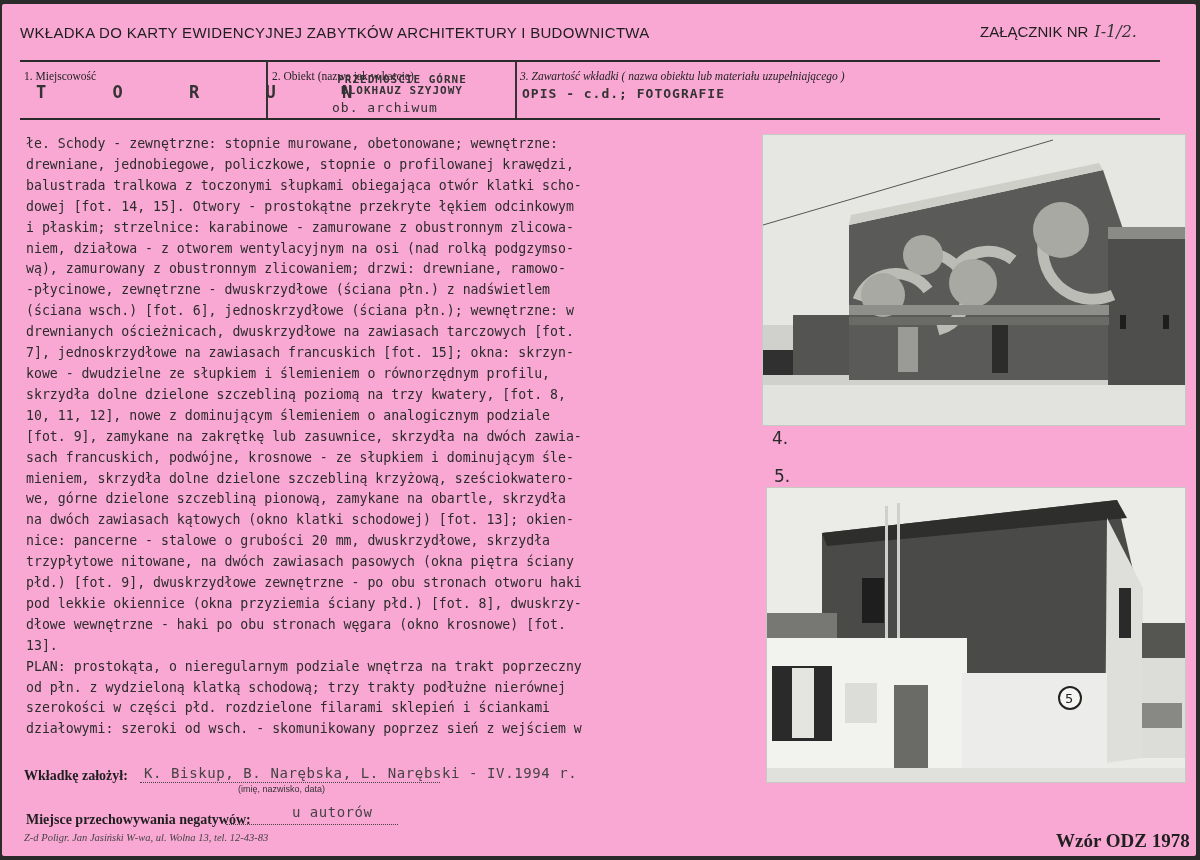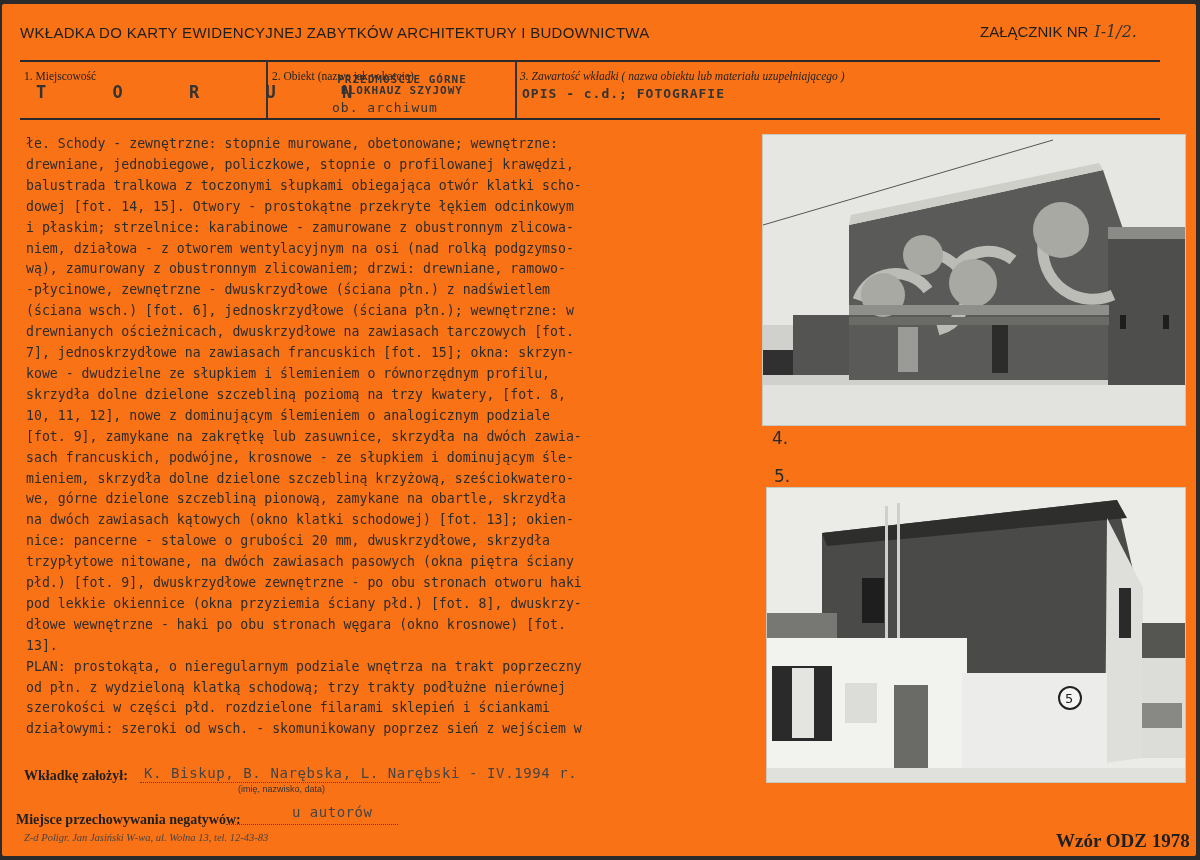--- a/index.html
+++ b/index.html
@@ -1,19 +1,19 @@
 <!DOCTYPE html>
 <html><head>
   <meta charset="utf-8">
   <style>
     * { box-sizing: border-box; margin: 0; padding: 0; }
     html, body { width: 1200px; height: 860px; overflow: hidden; background: #2b2b2b; }
     .sheet {
       position: absolute; left: 2px; top: 4px; width: 1194px; height: 852px;
-      background: #f97316; color: #222;
+      background: #f9a8d4; color: #222;
       border-radius: 2px;
     }
     .hdr-title {
       position: absolute; left: 18px; top: 20px;
       font-family: "Liberation Sans", sans-serif; font-size: 15px; letter-spacing: 0.3px;
       color: #1e1e1e;
     }
     .hdr-annex {
       position: absolute; left: 978px; top: 18px;
       font-family: "Liberation Sans", sans-serif; font-size: 15px; color: #1e1e1e;
@@ -55,21 +55,21 @@
     }
     .pn4 { left: 770px; top: 424px; }
     .pn5 { left: 772px; top: 462px; }
     .sig {
       position: absolute; font-family: "Liberation Serif", serif; font-weight: bold; font-size: 14px; color: #1f1f1f;
     }
     .sig1 { left: 22px; top: 764px; text-align: right; }
     .sig-val { position: absolute; font-family: "DejaVu Sans Mono", monospace; font-size: 14px; color: #444; }
     .sv1 { left: 142px; top: 761px; letter-spacing: 0.6px; }
     .sig-hint { position: absolute; left: 236px; top: 780px; font-family: "Liberation Sans", sans-serif; font-size: 9px; color: #333; }
-    .sig2 { left: 14px; top: 808px; }
+    .sig2 { left: 24px; top: 808px; }
     .sv2 { left: 290px; top: 800px; letter-spacing: 0.5px; }
     .dotline { position: absolute; border-bottom: 1.5px dotted #444; }
     .dl1 { left: 138px; top: 778px; width: 300px; }
     .dl2 { left: 224px; top: 820px; width: 172px; }
     .printer {
       position: absolute; left: 22px; top: 828px;
       font-family: "Liberation Serif", serif; font-style: italic; font-size: 10.5px; color: #444;
     }
     .wzor {
       position: absolute; left: 1054px; top: 826px;

